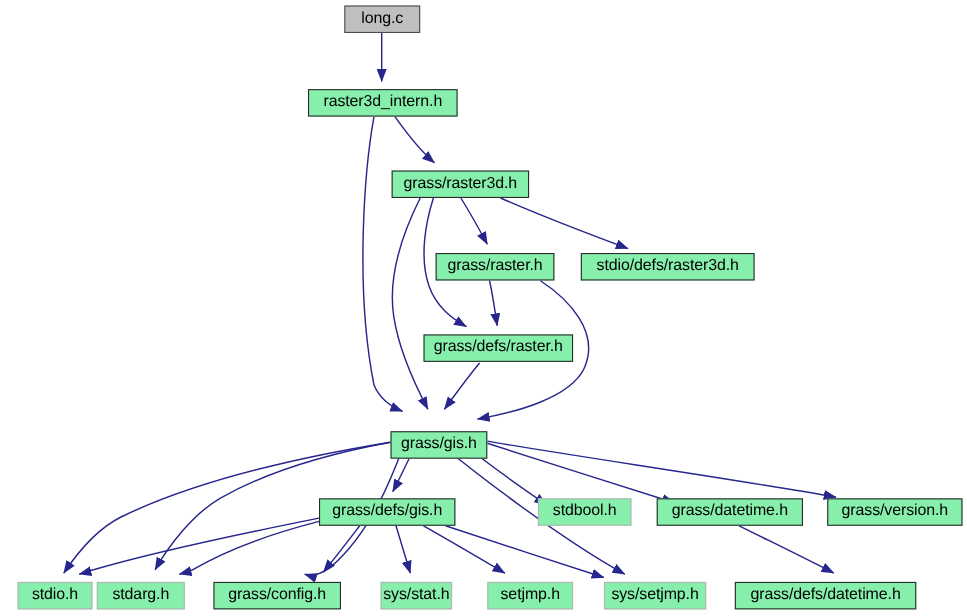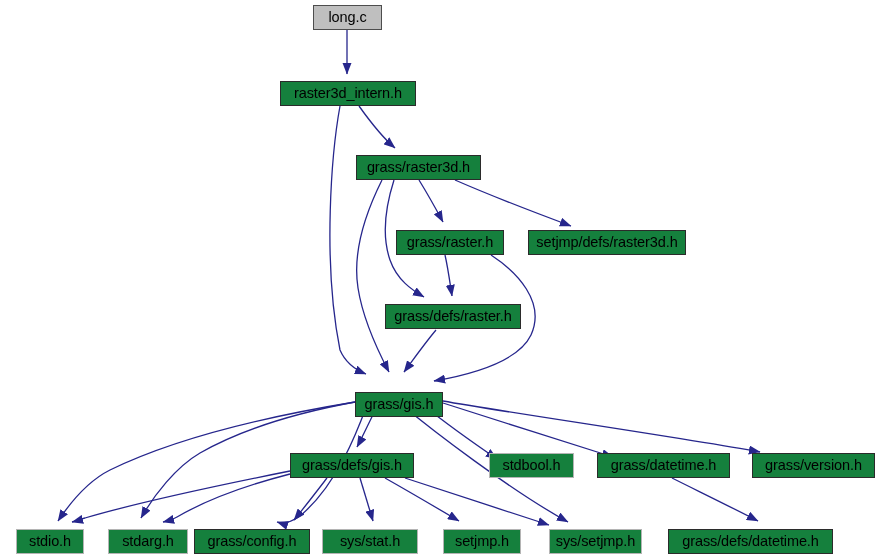--- a/index.html
+++ b/index.html
@@ -27,21 +27,21 @@
   .node {
     position: absolute;
     box-sizing: border-box;
     display: flex;
     align-items: center;
     justify-content: center;
     font-size: 14.5px;
     line-height: 1;
     color: #000000;
     white-space: nowrap;
-    background: #15803d;
+    background: #86efac;
     border: 1px solid #808080;
     letter-spacing: -0.1px;
   }
   .node.dark {
     border: 1.6px solid #2b2b2b;
   }
   .node.light {
     border: 1px solid #b4b4b4;
   }
   .node.current {
@@ -100,21 +100,21 @@
       <div class="node dark" style="left: 280px; top: 81px; width: 136px; height: 25px;">
         <span class="node-label">raster3d_intern.h</span>
       </div>
       <div class="node dark" style="left: 356px; top: 155px; width: 125px; height: 25px;">
         <span class="node-label">grass/raster3d.h</span>
       </div>
       <div class="node dark" style="left: 396px; top: 230px; width: 108px; height: 25px;">
         <span class="node-label">grass/raster.h</span>
       </div>
       <div class="node dark" style="left: 528px; top: 230px; width: 158px; height: 25px;">
-        <span class="node-label">setjmp/defs/raster3d.h</span>
+        <span class="node-label">stdio/defs/raster3d.h</span>
       </div>
       <div class="node dark" style="left: 385px; top: 304px; width: 136px; height: 25px;">
         <span class="node-label">grass/defs/raster.h</span>
       </div>
       <div class="node dark" style="left: 355px; top: 392px; width: 88px; height: 25px;">
         <span class="node-label">grass/gis.h</span>
       </div>
       <div class="node dark" style="left: 290px; top: 453px; width: 124px; height: 25px;">
         <span class="node-label">grass/defs/gis.h</span>
       </div>
@@ -123,27 +123,27 @@
       </div>
       <div class="node dark" style="left: 597px; top: 453px; width: 133px; height: 25px;">
         <span class="node-label">grass/datetime.h</span>
       </div>
       <div class="node dark" style="left: 752px; top: 453px; width: 123px; height: 25px;">
         <span class="node-label">grass/version.h</span>
       </div>
       <div class="node light" style="left: 16px; top: 529px; width: 68px; height: 25px;">
         <span class="node-label">stdio.h</span>
       </div>
-      <div class="node light" style="left: 108px; top: 529px; width: 80px; height: 25px;">
+      <div class="node light" style="left: 88px; top: 529px; width: 80px; height: 25px;">
         <span class="node-label">stdarg.h</span>
       </div>
       <div class="node dark" style="left: 194px; top: 529px; width: 116px; height: 25px;">
         <span class="node-label">grass/config.h</span>
       </div>
-      <div class="node light" style="left: 322px; top: 529px; width: 96px; height: 25px;">
+      <div class="node light" style="left: 346px; top: 529px; width: 65px; height: 25px;">
         <span class="node-label">sys/stat.h</span>
       </div>
       <div class="node light" style="left: 443px; top: 529px; width: 78px; height: 25px;">
         <span class="node-label">setjmp.h</span>
       </div>
       <div class="node light" style="left: 549px; top: 529px; width: 93px; height: 25px;">
         <span class="node-label">sys/setjmp.h</span>
       </div>
       <div class="node dark" style="left: 668px; top: 529px; width: 165px; height: 25px;">
         <span class="node-label">grass/defs/datetime.h</span>

